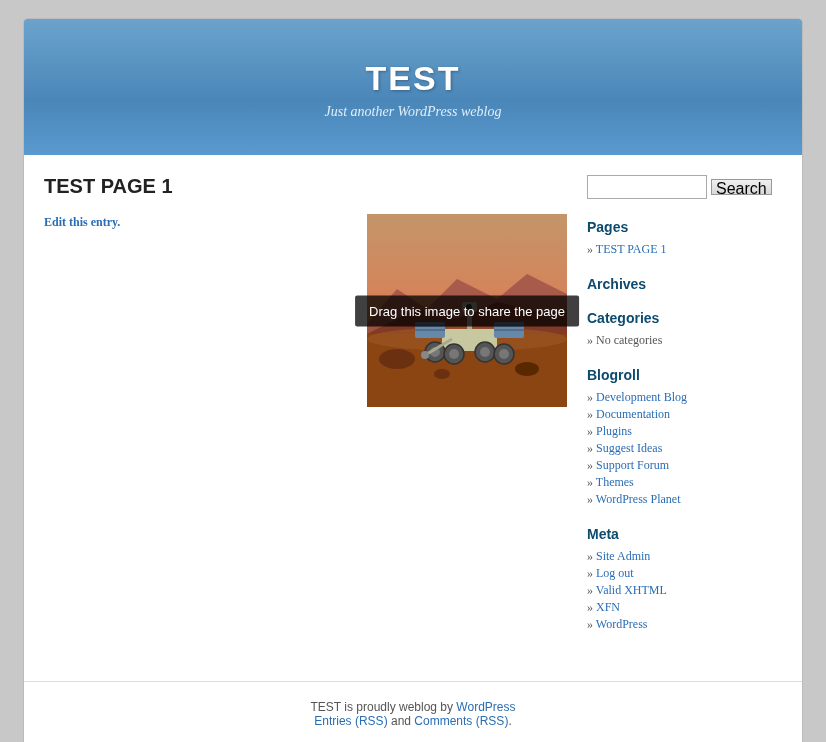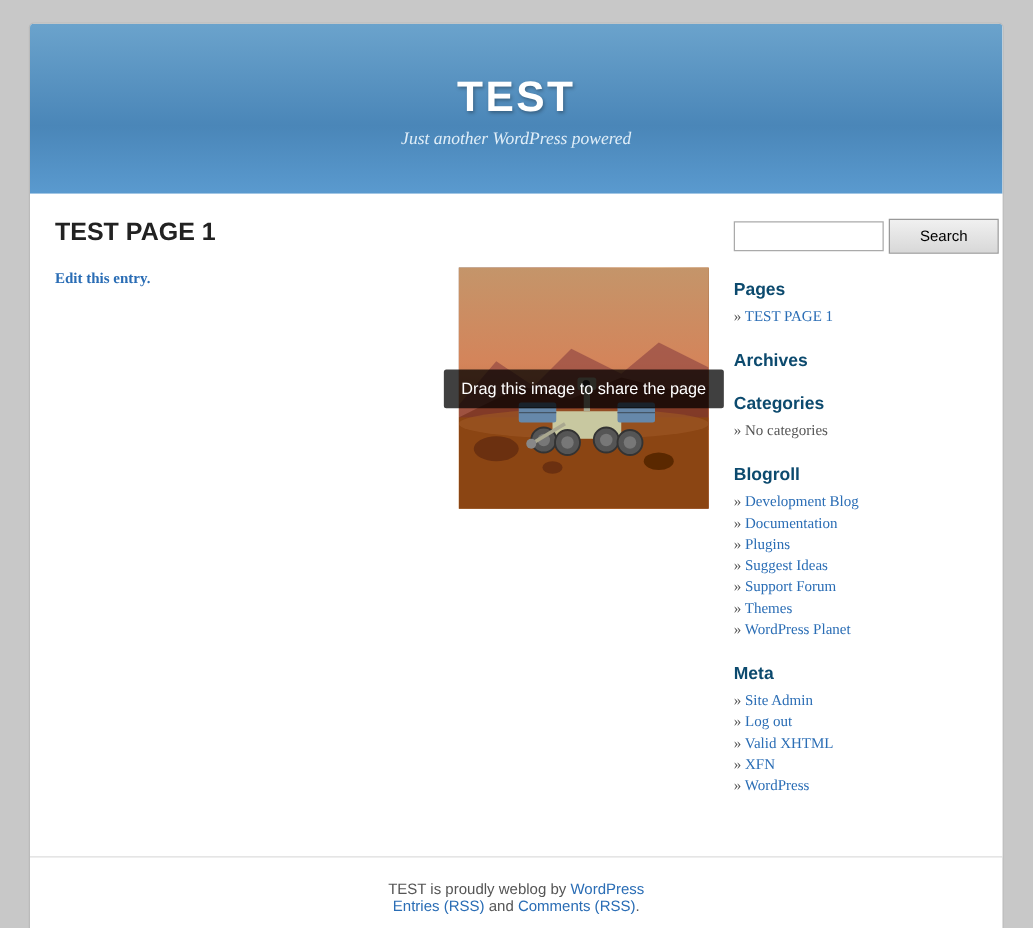--- a/index.html
+++ b/index.html
@@ -59,25 +59,25 @@
     }
     .search-form input[type="text"] {
       width: 120px;
       height: 24px;
       border: 1px solid #aaa;
       padding: 2px 4px;
       font-size: 12px;
       background: #fff;
     }
     .search-form button {
-      height: 28px;
-      padding: 0 24px;
+      height: 16px;
+      padding: 0 4px;
       background: linear-gradient(180deg, #f0f0f0, #d8d8d8);
       border: 1px solid #999;
-      font-size: 12px;
+      font-size: 16px;
       cursor: pointer;
       font-family: Arial, sans-serif;
       color: #000;
     }
     
     .sidebar-section {
       margin-bottom: 18px;
     }
     .sidebar-section h3 {
       font-size: 14px;
@@ -170,21 +170,21 @@
       text-decoration: none;
     }
   </style>
 </head>
 <body>
 
 <div id="outer-wrapper">
 
   <div id="header">
     <h1>TEST</h1>
-    <p>Just another WordPress powered</p>
+    <p>Just another WordPress weblog</p>
   </div>
 
   <div id="content-wrapper">
 
     <div id="main">
       <h2 id="page-title-heading">TEST PAGE 1</h2>
       <div class="post-content">
         <div class="post-text">
           <a href="#" id="edit-link">Edit this entry.</a>
         </div>

